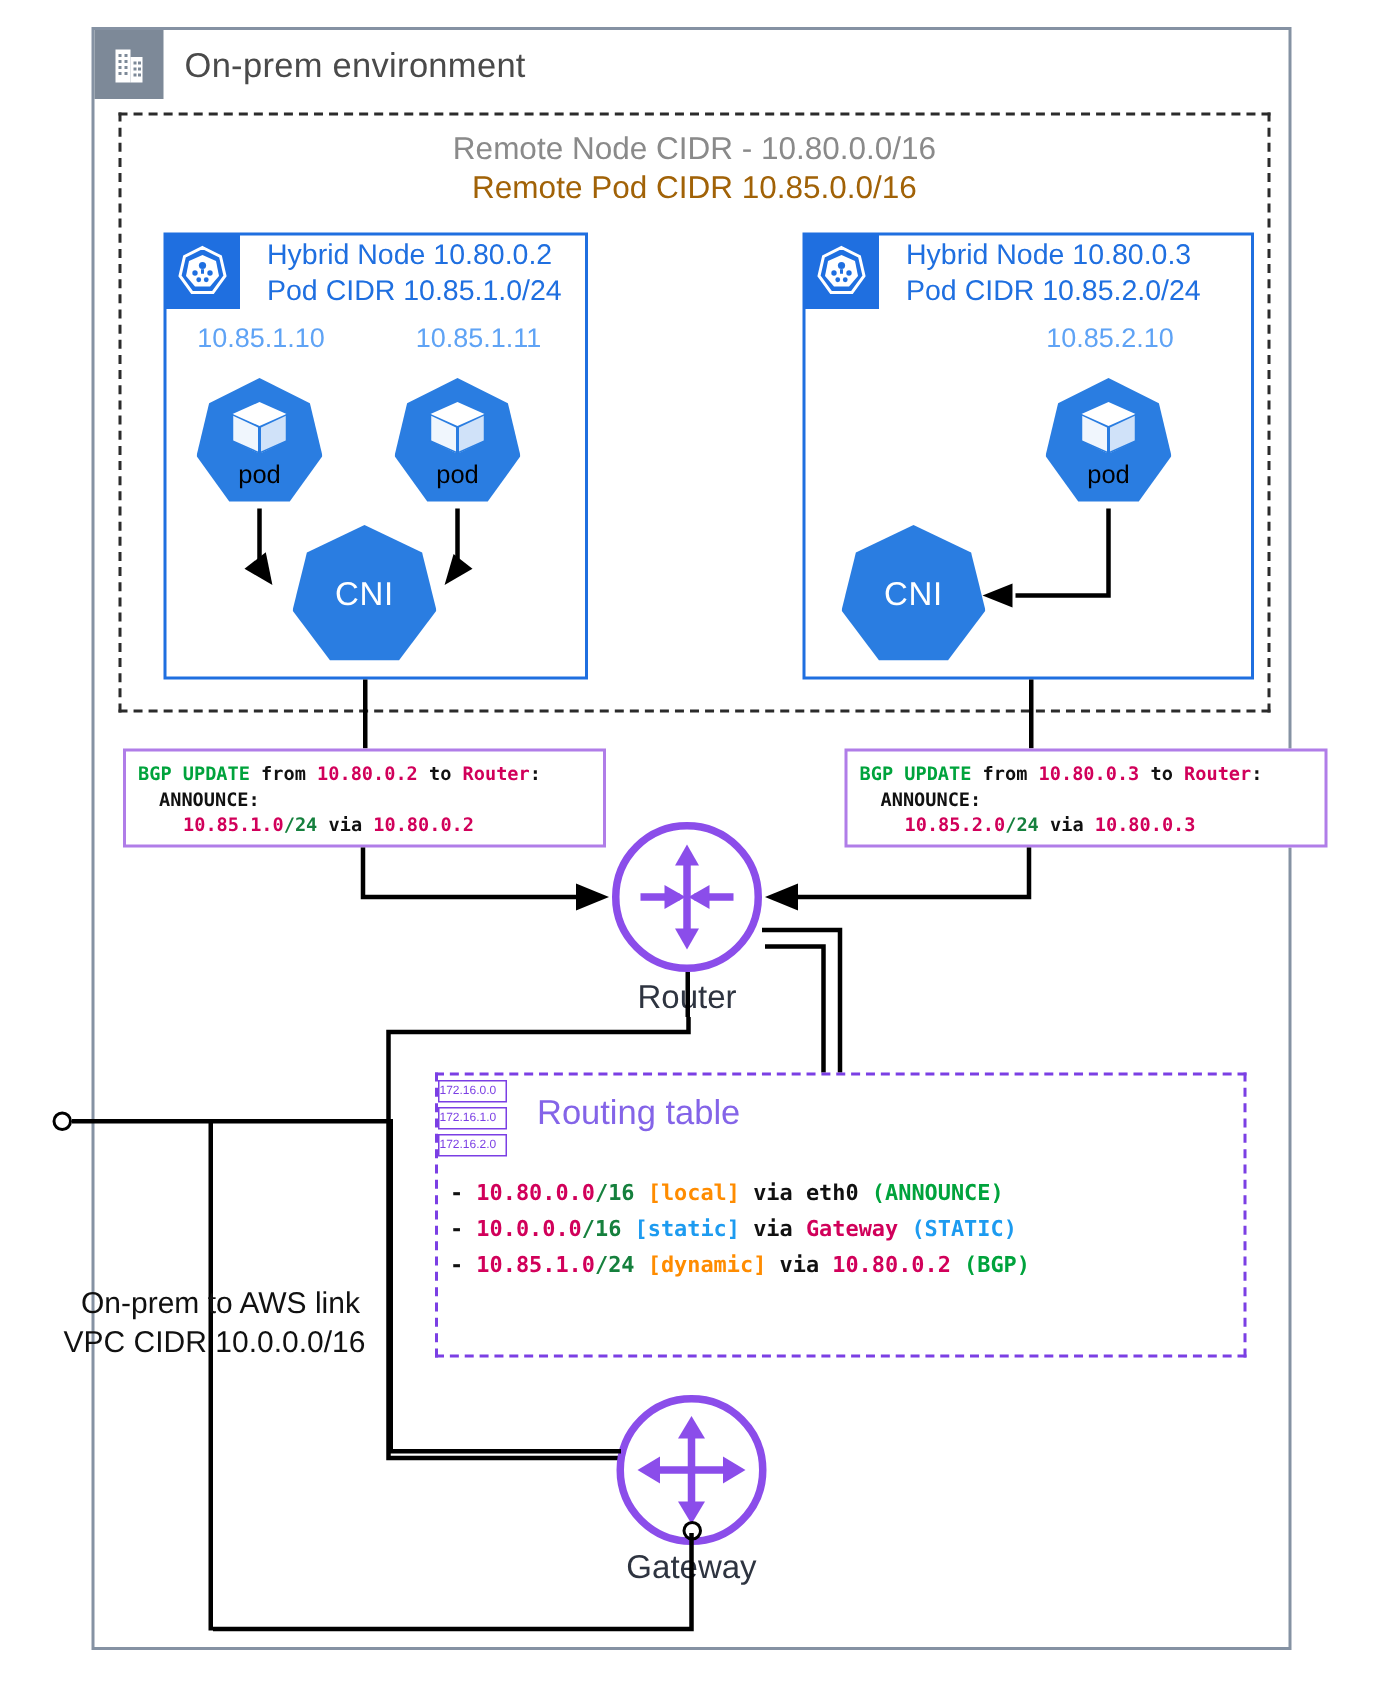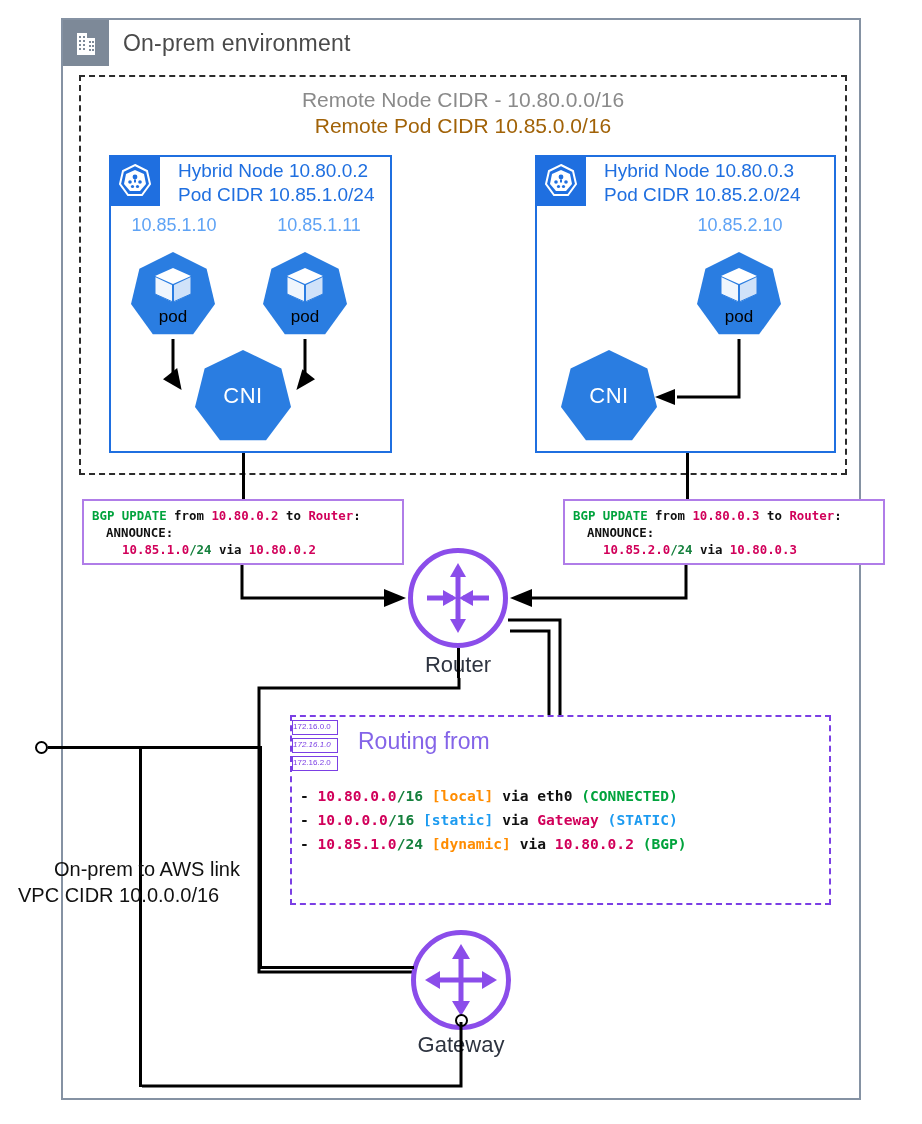--- a/index.html
+++ b/index.html
@@ -63,21 +63,21 @@
   #gateway-circle{left:411px;top:930px;width:100px;height:100px;}
   #router-label{left:358px;top:652px;width:200px;text-align:center;font-size:22px;color:#2e3440;}
   #gateway-label{left:361px;top:1032px;width:200px;text-align:center;font-size:22px;color:#2e3440;}
 
   
   .ln{position:absolute;background:#000000;}
   .conn-dot{position:absolute;width:13px;height:13px;border:2.5px solid #000;border-radius:50%;background:#fff;box-sizing:border-box;}
 
   
   #aws-link-1{left:22px;top:858px;width:250px;text-align:center;font-size:20px;color:#111;}
-  #aws-link-2{left:18px;top:884px;width:250px;text-align:left;font-size:20px;color:#111;}
+  #aws-link-2{left:18px;top:884px;width:250px;text-align:center;font-size:20px;color:#111;}
 
   svg{display:block;overflow:visible;}
 </style>
 </head>
 <body>
 
 <div id="canvas">
 
   <div class="abs" id="onprem-frame"></div>
   <div class="abs" id="onprem-icon">
@@ -262,26 +262,26 @@
   <div class="ln abs" style="left:457px;top:648px;width:3px;height:30px;"></div>
 
   <svg class="abs" style="left:500px;top:600px;width:90px;height:130px;">
     <polyline points="8,20 60,20 60,122" fill="none" stroke="#000" stroke-width="3"></polyline>
     <polyline points="10,31 49,31 49,122" fill="none" stroke="#000" stroke-width="3"></polyline>
   </svg>
 
   <div class="abs" id="rt-box"></div>
   <div class="abs" id="rt-icon">
     <div class="rt-chip" style="top:0px;">172.16.0.0</div>
-    <div class="rt-chip" style="top:18px;font-style:italic;">172.16.1.0</div>
+    <div class="rt-chip" style="top:18px;">172.16.1.0</div>
     <div class="rt-chip" style="top:36px;">172.16.2.0</div>
   </div>
-  <div class="abs" id="rt-title">Routing from</div>
+  <div class="abs" id="rt-title">Routing table</div>
   <div class="abs" id="rt-rows">
-      <div><span class="c-black">- </span><span class="c-crimson">10.80.0.0</span><span class="c-magenta">/16</span><span class="c-black"> </span><span class="c-orange">[local]</span><span class="c-black"> </span><span class="c-black">via</span><span class="c-black"> </span><span class="c-black">eth0</span><span class="c-black"> </span><span class="c-green">(CONNECTED)</span></div>
+      <div><span class="c-black">- </span><span class="c-crimson">10.80.0.0</span><span class="c-magenta">/16</span><span class="c-black"> </span><span class="c-orange">[local]</span><span class="c-black"> </span><span class="c-black">via</span><span class="c-black"> </span><span class="c-black">eth0</span><span class="c-black"> </span><span class="c-green">(ANNOUNCE)</span></div>
       <div><span class="c-black">- </span><span class="c-crimson">10.0.0.0</span><span class="c-magenta">/16</span><span class="c-black"> </span><span class="c-blue">[static]</span><span class="c-black"> </span><span class="c-black">via</span><span class="c-black"> </span><span class="c-crimson">Gateway</span><span class="c-black"> </span><span class="c-blue">(STATIC)</span></div>
       <div><span class="c-black">- </span><span class="c-crimson">10.85.1.0</span><span class="c-magenta">/24</span><span class="c-black"> </span><span class="c-orange">[dynamic]</span><span class="c-black"> </span><span class="c-black">via</span><span class="c-black"> </span><span class="c-crimson">10.80.0.2</span><span class="c-black"> </span><span class="c-green">(BGP)</span></div>
     </div>
 
   <svg class="abs" style="left:250px;top:676px;width:320px;height:310px;">
     <polyline points="209,2 209,12 9,12 9,296 212,296" fill="none" stroke="#000" stroke-width="3"></polyline>
   </svg>
 
   <div class="abs circ" id="gateway-circle">
     <svg width="90" height="90" viewBox="0 0 90 90" aria-hidden="true" style="position:absolute;left:0;top:0;">

